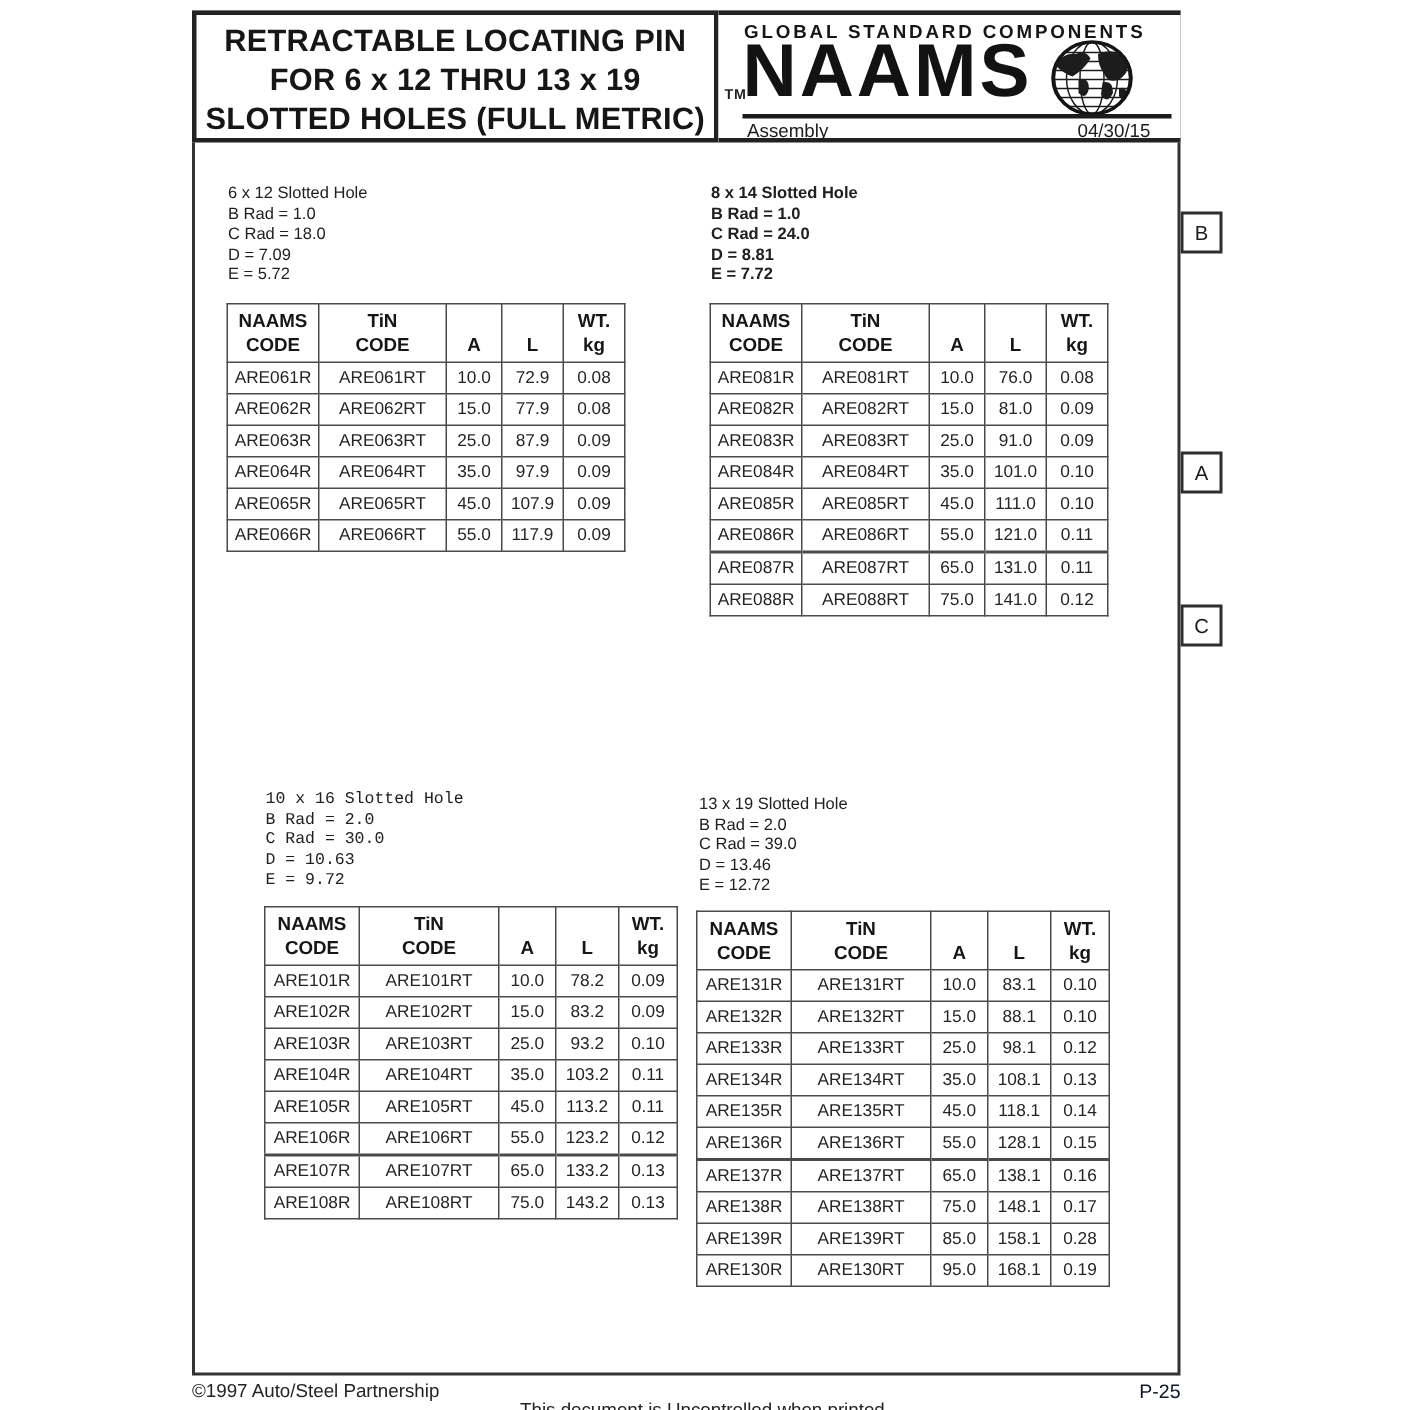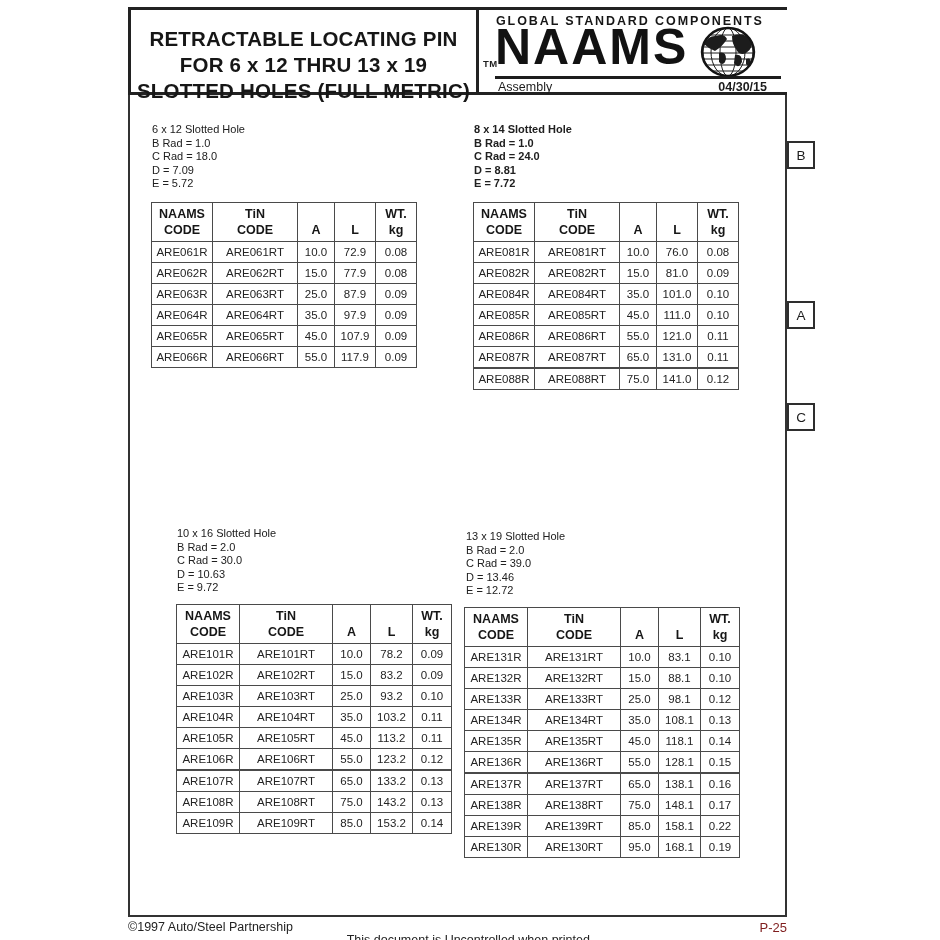--- a/index.html
+++ b/index.html
@@ -7,34 +7,34 @@
     width:940px;height:940px;position:relative;background:#ffffff;
     font-family:"Liberation Sans", sans-serif;color:#1f1f1f;
     -webkit-font-smoothing:antialiased;
   }
   .abs{position:absolute;}
   
   .main-box{left:128px;top:7px;width:659px;height:910px;border:2px solid #333;box-sizing:border-box;background:#fff;}
   
   .title-box{
     left:128px;top:7px;width:351px;height:88px;box-sizing:border-box;
-    border:3px solid #222;background:#fff;text-align:center;padding-top:16px;
+    border:3px solid #222;background:#fff;text-align:center;padding-top:5px;
     font-weight:bold;font-size:20.5px;line-height:26px;letter-spacing:.2px;color:#161616;
   }
   .logo-box{
     left:479px;top:7px;width:308px;height:88px;box-sizing:border-box;
     border-top:3px solid #222;border-bottom:3px solid #222;background:#fff;
   }
   .tagline{position:absolute;left:17px;top:4px;font-size:12.5px;font-weight:bold;letter-spacing:1.9px;white-space:nowrap;color:#161616;}
   .tm{position:absolute;left:4px;top:48px;font-size:9.5px;font-weight:bold;letter-spacing:.5px;}
   .brandname{position:absolute;left:16px;top:12px;font-size:50px;line-height:50px;font-weight:bold;letter-spacing:2px;color:#121212;}
   .globe{position:absolute;left:220px;top:16px;}
   .brandrule{position:absolute;left:16px;top:66px;width:286px;height:3px;background:#1c1c1c;}
   .assembly{position:absolute;left:19px;top:70px;font-size:12.5px;color:#1c1c1c;}
-  .reldate{position:absolute;right:20px;top:70px;font-size:12.5px;color:#1c1c1c;font-weight:bold;}
+  .reldate{position:absolute;right:20px;top:70px;font-size:12.5px;color:#1c1c1c;}
   
   .marker{
     left:787px;width:28px;height:28px;box-sizing:border-box;border:2px solid #2e2e2e;background:#fff;
     display:flex;align-items:center;justify-content:center;font-size:13.5px;color:#1c1c1c;z-index:3;
   }
   
   .specs{font-size:11px;line-height:13.6px;color:#202020;white-space:nowrap;}
   table.dtable{position:absolute;border-collapse:collapse;table-layout:fixed;background:#fff;border:1px solid #3c3c3c;}
   table.dtable th{
     border:1px solid #4a4a4a;font-weight:bold;font-size:12.5px;color:#161616;
@@ -42,21 +42,21 @@
   }
   table.dtable th .hl{height:16px;line-height:16px;text-align:center;}
   table.dtable td{
     border:1px solid #4a4a4a;font-size:11.5px;color:#242424;text-align:center;
     height:20px;line-height:20px;padding:0 2px;overflow:hidden;white-space:nowrap;
   }
   table.dtable tbody tr:nth-child(7) td{border-top-width:2px;}
   
   .footer-left{left:128px;top:920px;font-size:12.5px;color:#232323;}
   .footer-center{left:170px;top:920px;width:600px;text-align:center;font-size:12.5px;color:#232323;margin-top:13px;}
-  .footer-right{left:740px;top:920px;width:47px;text-align:right;font-size:13px;color:#7f1d1d;}
+  .footer-right{left:740px;top:920px;width:47px;text-align:right;font-size:13px;color:#0f172a;}
 </style>
 </head>
 <body>
 
 <div class="abs main-box"></div>
 
 <div class="abs title-box">
   <div>RETRACTABLE LOCATING PIN</div>
   <div>FOR 6 x 12 THRU 13 x 19</div>
   <div>SLOTTED HOLES (FULL METRIC)</div>
@@ -237,20 +237,27 @@
           <td>0.08</td>
         </tr>
         <tr>
           <td>ARE082R</td>
           <td>ARE082RT</td>
           <td>15.0</td>
           <td>81.0</td>
           <td>0.09</td>
         </tr>
         <tr>
+          <td>ARE083R</td>
+          <td>ARE083RT</td>
+          <td>25.0</td>
+          <td>91.0</td>
+          <td>0.09</td>
+        </tr>
+        <tr>
           <td>ARE084R</td>
           <td>ARE084RT</td>
           <td>35.0</td>
           <td>101.0</td>
           <td>0.10</td>
         </tr>
         <tr>
           <td>ARE085R</td>
           <td>ARE085RT</td>
           <td>45.0</td>
@@ -275,21 +282,21 @@
           <td>ARE088R</td>
           <td>ARE088RT</td>
           <td>75.0</td>
           <td>141.0</td>
           <td>0.12</td>
         </tr>
       </tbody>
     </table>
 </div>
 <div>
-  <div class="abs specs" style="left:177px;top:527px;">
+  <div class="abs specs" style="left:177px;top:527px;font-family:Liberation Mono, monospace;">
       <div>10 x 16 Slotted Hole</div>
       <div>B Rad = 2.0</div>
       <div>C Rad = 30.0</div>
       <div>D = 10.63</div>
       <div>E = 9.72</div>
     </div>
   <table class="dtable" style="left:176px;top:604px;">
       <colgroup>
         <col style="width: 63px;">
         <col style="width: 93px;">
@@ -370,27 +377,20 @@
           <td>65.0</td>
           <td>133.2</td>
           <td>0.13</td>
         </tr>
         <tr>
           <td>ARE108R</td>
           <td>ARE108RT</td>
           <td>75.0</td>
           <td>143.2</td>
           <td>0.13</td>
-        </tr>
-        <tr>
-          <td>ARE109R</td>
-          <td>ARE109RT</td>
-          <td>85.0</td>
-          <td>153.2</td>
-          <td>0.14</td>
         </tr>
       </tbody>
     </table>
 </div>
 <div>
   <div class="abs specs" style="left:466px;top:530px;">
       <div>13 x 19 Slotted Hole</div>
       <div>B Rad = 2.0</div>
       <div>C Rad = 39.0</div>
       <div>D = 13.46</div>
@@ -483,21 +483,21 @@
           <td>ARE138RT</td>
           <td>75.0</td>
           <td>148.1</td>
           <td>0.17</td>
         </tr>
         <tr>
           <td>ARE139R</td>
           <td>ARE139RT</td>
           <td>85.0</td>
           <td>158.1</td>
-          <td>0.22</td>
+          <td>0.28</td>
         </tr>
         <tr>
           <td>ARE130R</td>
           <td>ARE130RT</td>
           <td>95.0</td>
           <td>168.1</td>
           <td>0.19</td>
         </tr>
       </tbody>
     </table>

